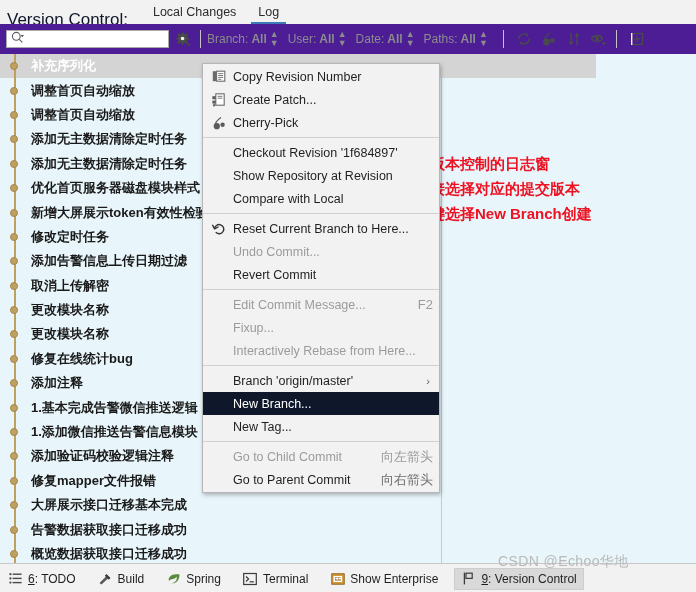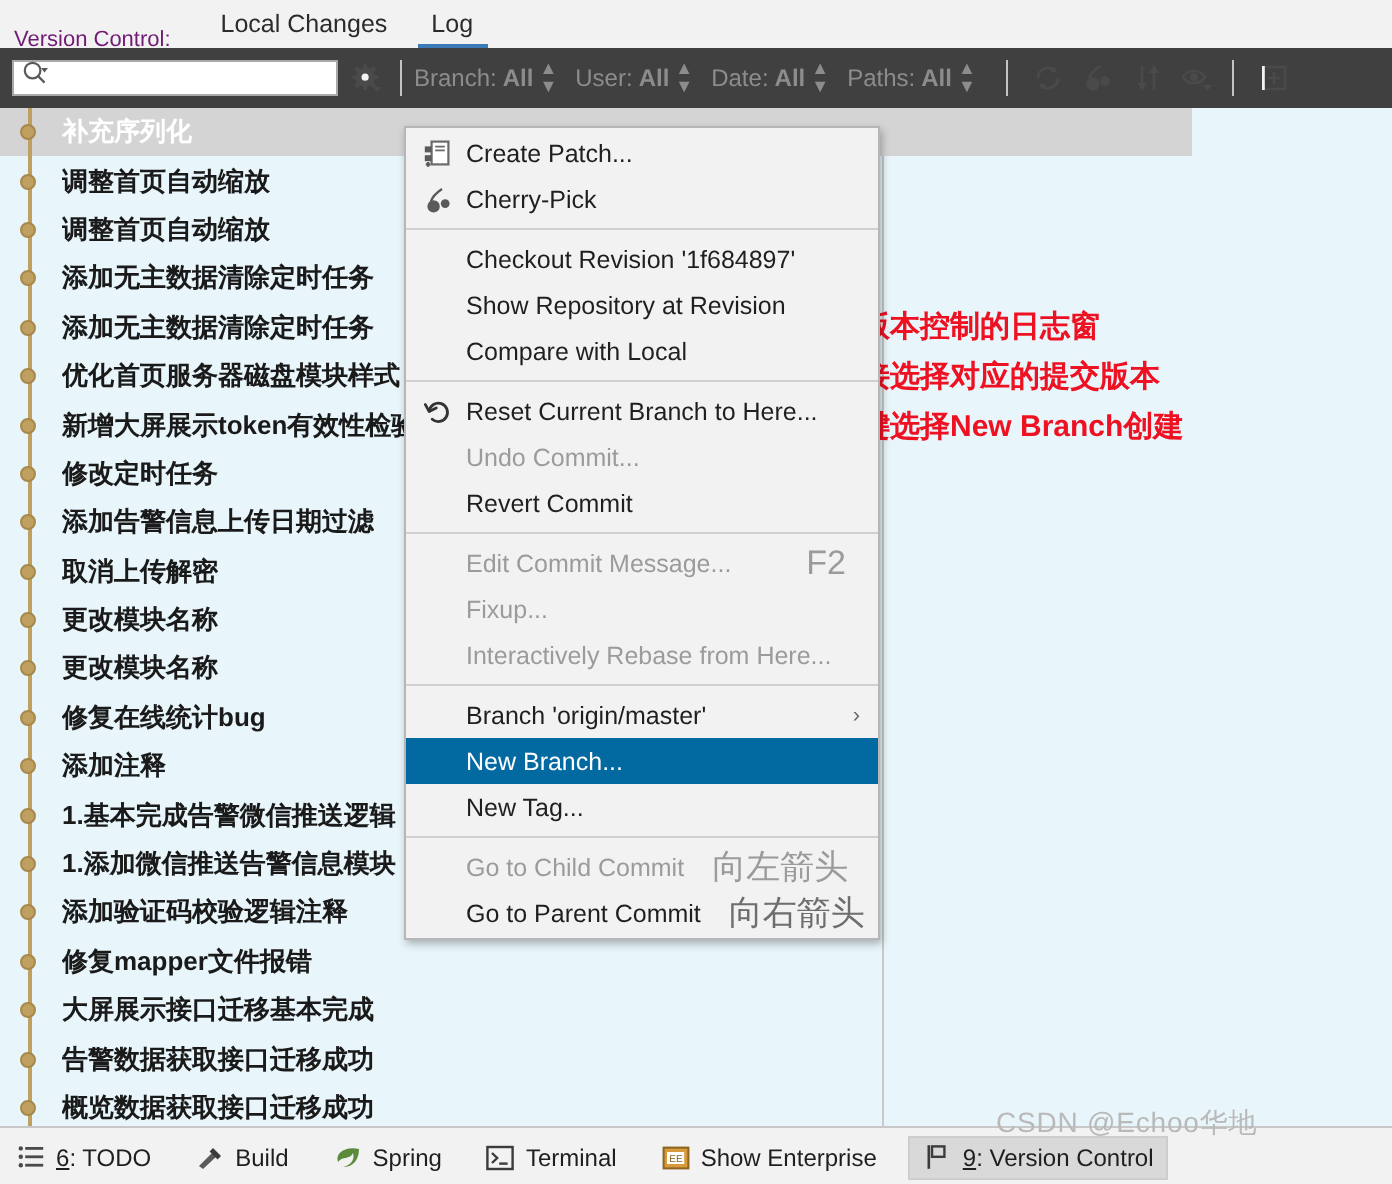--- a/index.html
+++ b/index.html
@@ -18,42 +18,42 @@
 
   
   .tabbar {
     position: absolute; left: 0; top: 0;
     width: 696px; height: 24px;
     background: #f2f2f2;
     border-bottom: 1px solid #c8c8c8;
     display: flex; align-items: center;
   }
   .tabbar-title {
-    font-size: 11px; color: #701a75;
+    font-size: 17px; color: #0f172a;
     padding-left: 7px; padding-right: 14px;
     line-height: 24px; white-space: nowrap; margin-top: 15px;
   }
   .tab {
     font-size: 12.5px; color: #2b2b2b;
     padding: 0 11px;
     height: 24px; line-height: 24px;
     white-space: nowrap;
     position: relative;
   }
   .tab.active::after {
     content: "";
     position: absolute; left: 4px; right: 4px; bottom: 0;
     height: 2px; background: #3d7ab8;
   }
 
   
   .toolbar {
     position: absolute; left: 0; top: 24px;
     width: 696px; height: 30px;
-    background: #404040;
+    background: #4c1d95;
     border-bottom: 1px solid #c8c8c8;
     display: flex; align-items: center;
   }
   .searchbox {
     margin-left: 6px;
     width: 163px; height: 18px;
     background: #ffffff;
     border: 1px solid #a9a9a9;
     display: flex; align-items: center;
     padding-left: 4px;
@@ -172,25 +172,25 @@
   }
   .mi .mi-ico {
     width: 16px; height: 16px;
     margin-right: 6px;
     display: flex; align-items: center; justify-content: center;
     flex: 0 0 16px;
   }
   .mi .mi-label { flex: 1 1 auto; }
   .mi.indent .mi-label { padding-left: 22px; }
   .mi.disabled .mi-label, .mi.disabled .mi-accel { color: #9b9b9b; }
-  .mi.selected { background: #0369a1; justify-content: center; }
+  .mi.selected { background: #0f172a; justify-content: center; }
   .mi.selected .mi-label { color: #ffffff; }
   .mi-accel {
-    font-size: 17px; color: #6e6e6e;
-    padding-right: 16px; padding-left: 14px;
+    font-size: 13px; color: #6e6e6e;
+    padding-right: 6px; padding-left: 14px;
   }
   .mi-arrow {
     font-size: 11px; color: #666; padding-right: 9px;
   }
   .msep {
     height: 1px; background: #d0d0d0;
     margin: 3px 0 3px 0;
   }
 
   
@@ -459,20 +459,33 @@
   <div class="annotation">
     <div>在版本控制的日志窗</div>
     <div>直接选择对应的提交版本</div>
     <div>右键选择New Branch创建</div>
   </div>
 
   <div class="ctxmenu" id="ctxmenu">
       <div class="mi">
         <span class="mi-ico">
           <svg width="14" height="14" viewBox="0 0 14 14">
+            <rect x="0.8" y="1.2" width="3.2" height="10" fill="#6b6b6b"></rect>
+            <rect x="4.6" y="1.2" width="8.2" height="10" fill="#ffffff" stroke="#6b6b6b" stroke-width="1.1"></rect>
+            <line x1="6.2" y1="3.6" x2="11.2" y2="3.6" stroke="#6b6b6b" stroke-width="0.9"></line>
+            <line x1="6.2" y1="5.5" x2="11.2" y2="5.5" stroke="#6b6b6b" stroke-width="0.9"></line>
+            <line x1="6.2" y1="7.4" x2="11.2" y2="7.4" stroke="#6b6b6b" stroke-width="0.9"></line>
+            <line x1="6.2" y1="9.3" x2="9.4" y2="9.3" stroke="#6b6b6b" stroke-width="0.9"></line>
+          </svg>
+        </span>
+        <span class="mi-label">Copy Revision Number</span>
+      </div>
+      <div class="mi">
+        <span class="mi-ico">
+          <svg width="14" height="14" viewBox="0 0 14 14">
             <rect x="3.8" y="0.8" width="8.4" height="11.4" fill="#ffffff" stroke="#6b6b6b" stroke-width="1.1"></rect>
             <line x1="5.6" y1="3.3" x2="10.4" y2="3.3" stroke="#6b6b6b" stroke-width="0.9"></line>
             <line x1="5.6" y1="5.2" x2="10.4" y2="5.2" stroke="#6b6b6b" stroke-width="0.9"></line>
             <rect x="0.4" y="3.2" width="3.3" height="3.0" fill="#5a5a5a"></rect>
             <rect x="0.4" y="7.6" width="3.3" height="3.0" fill="#5a5a5a"></rect>
             <line x1="2.05" y1="11.0" x2="2.05" y2="13.4" stroke="#5a5a5a" stroke-width="1.2"></line>
             <line x1="0.9" y1="12.2" x2="3.2" y2="12.2" stroke="#5a5a5a" stroke-width="1.2"></line>
           </svg>
         </span>
         <span class="mi-label">Create Patch...</span>

